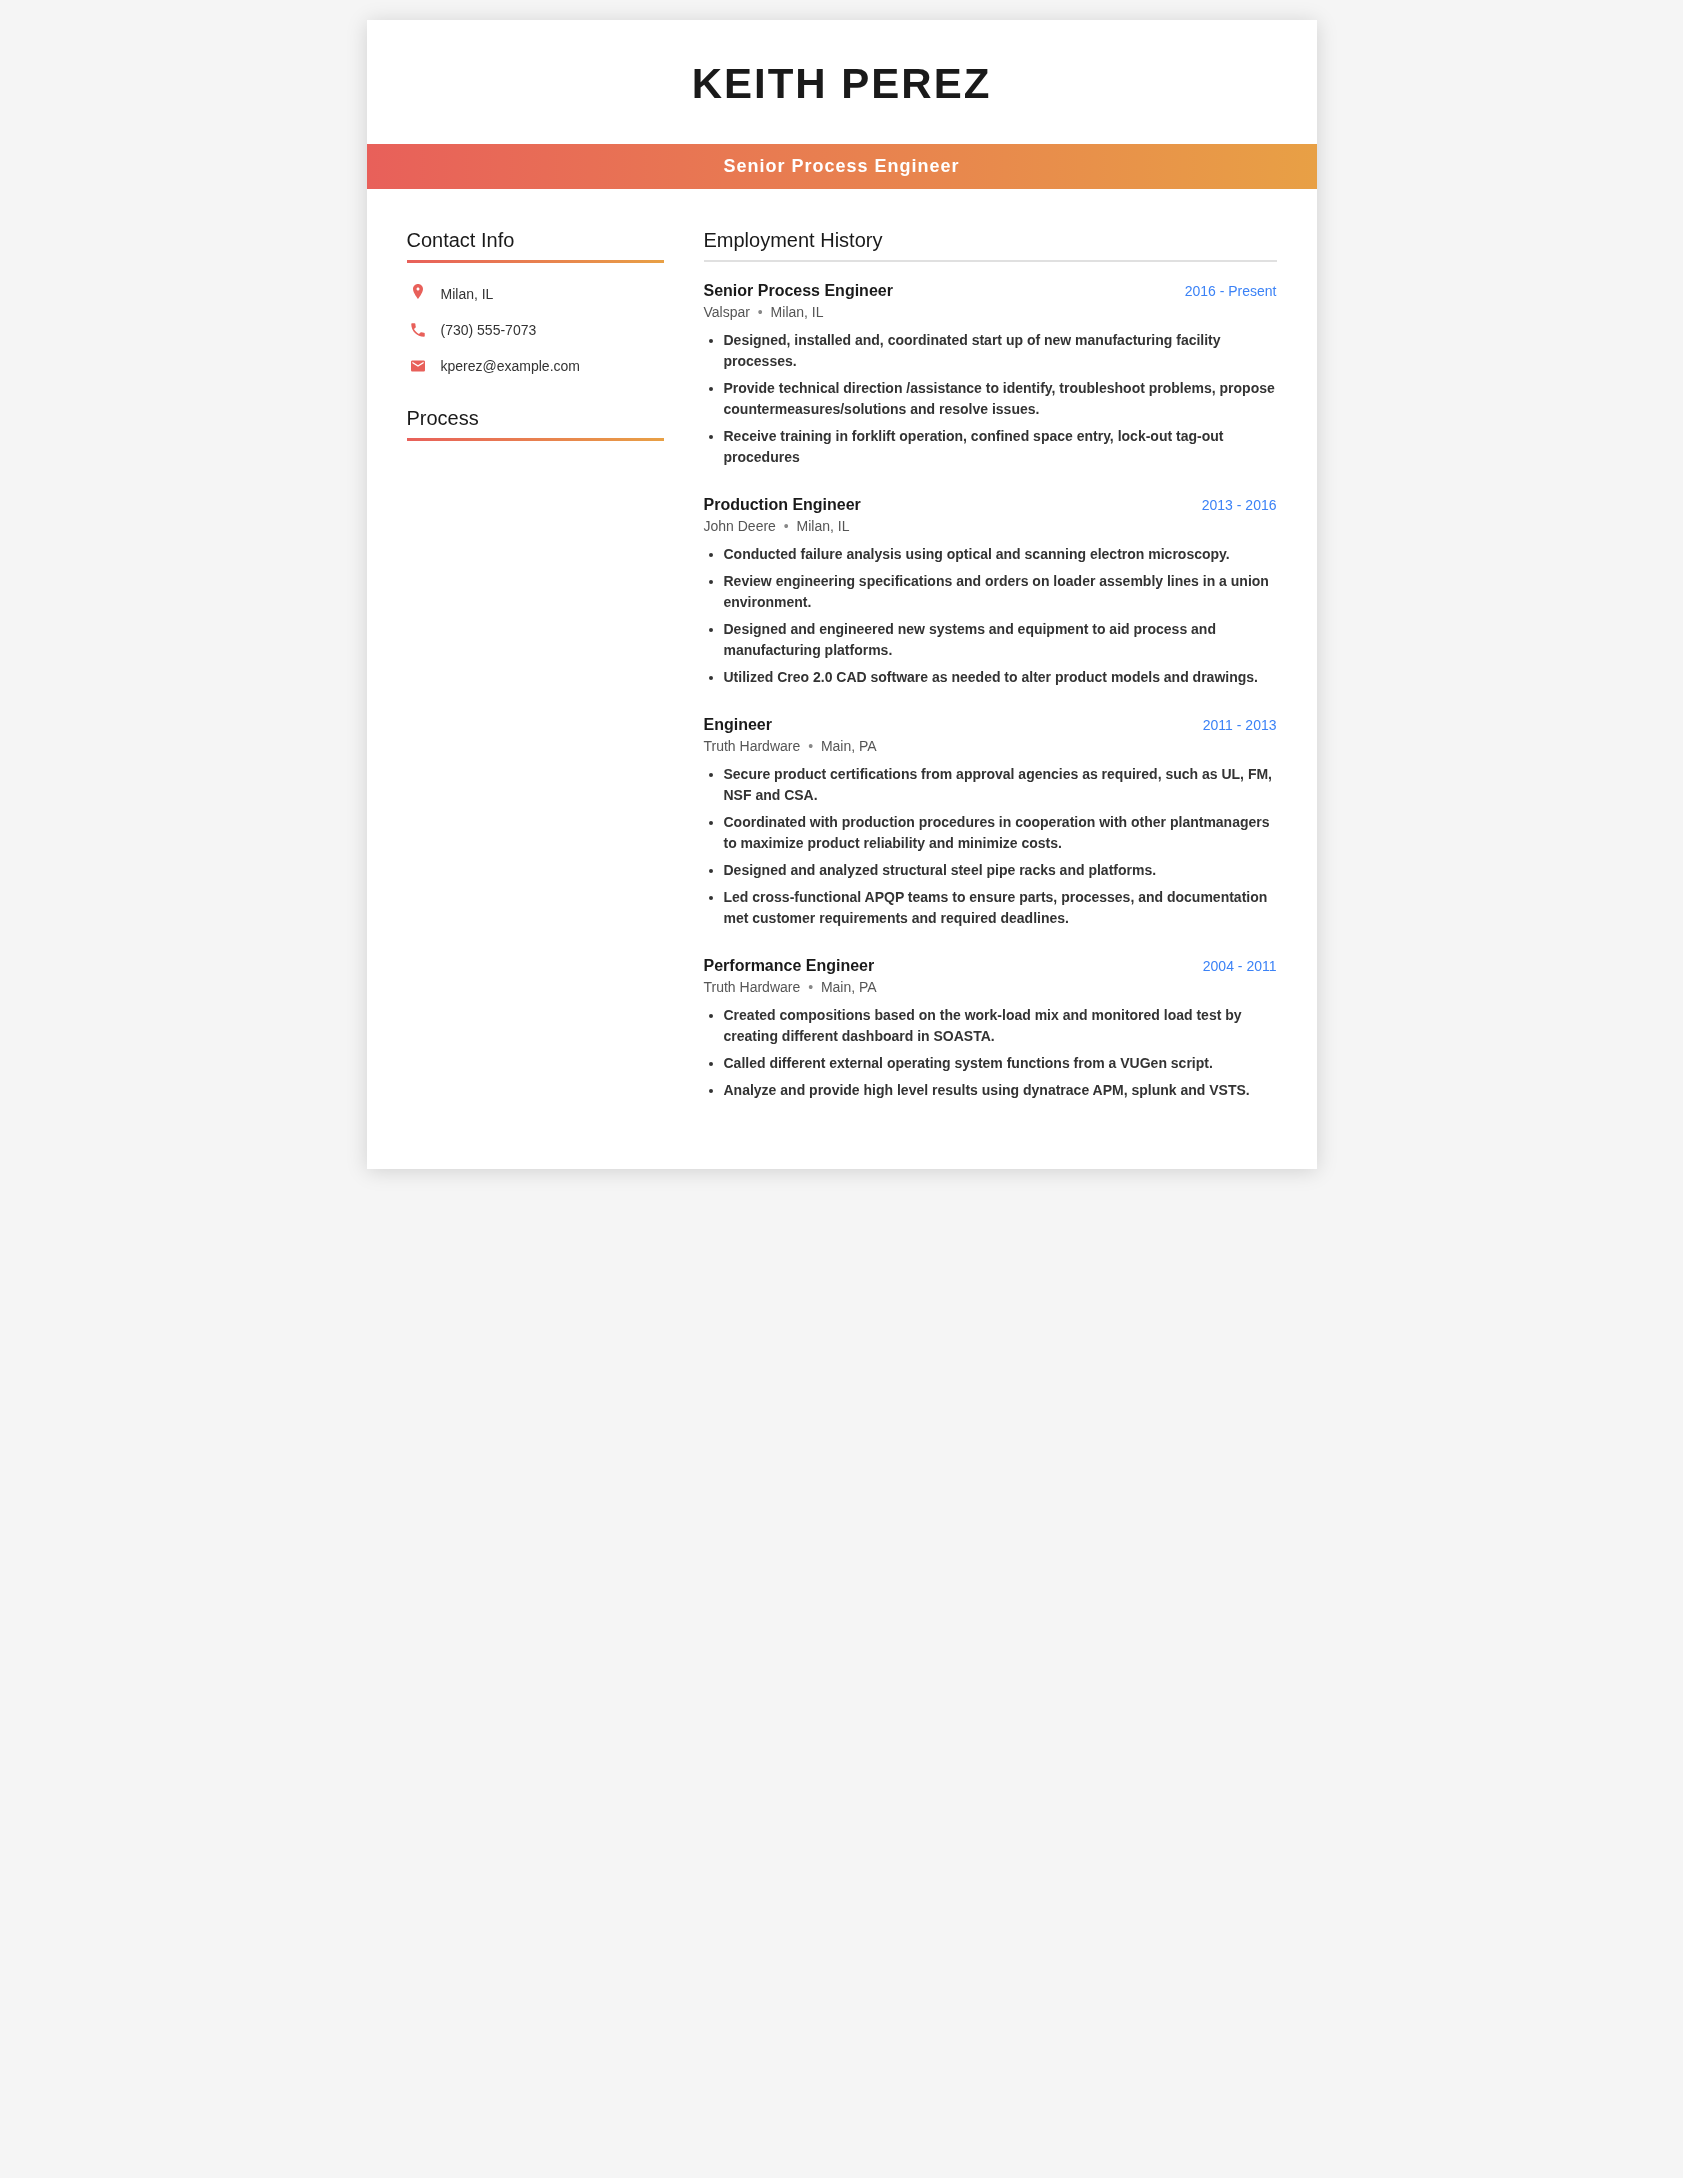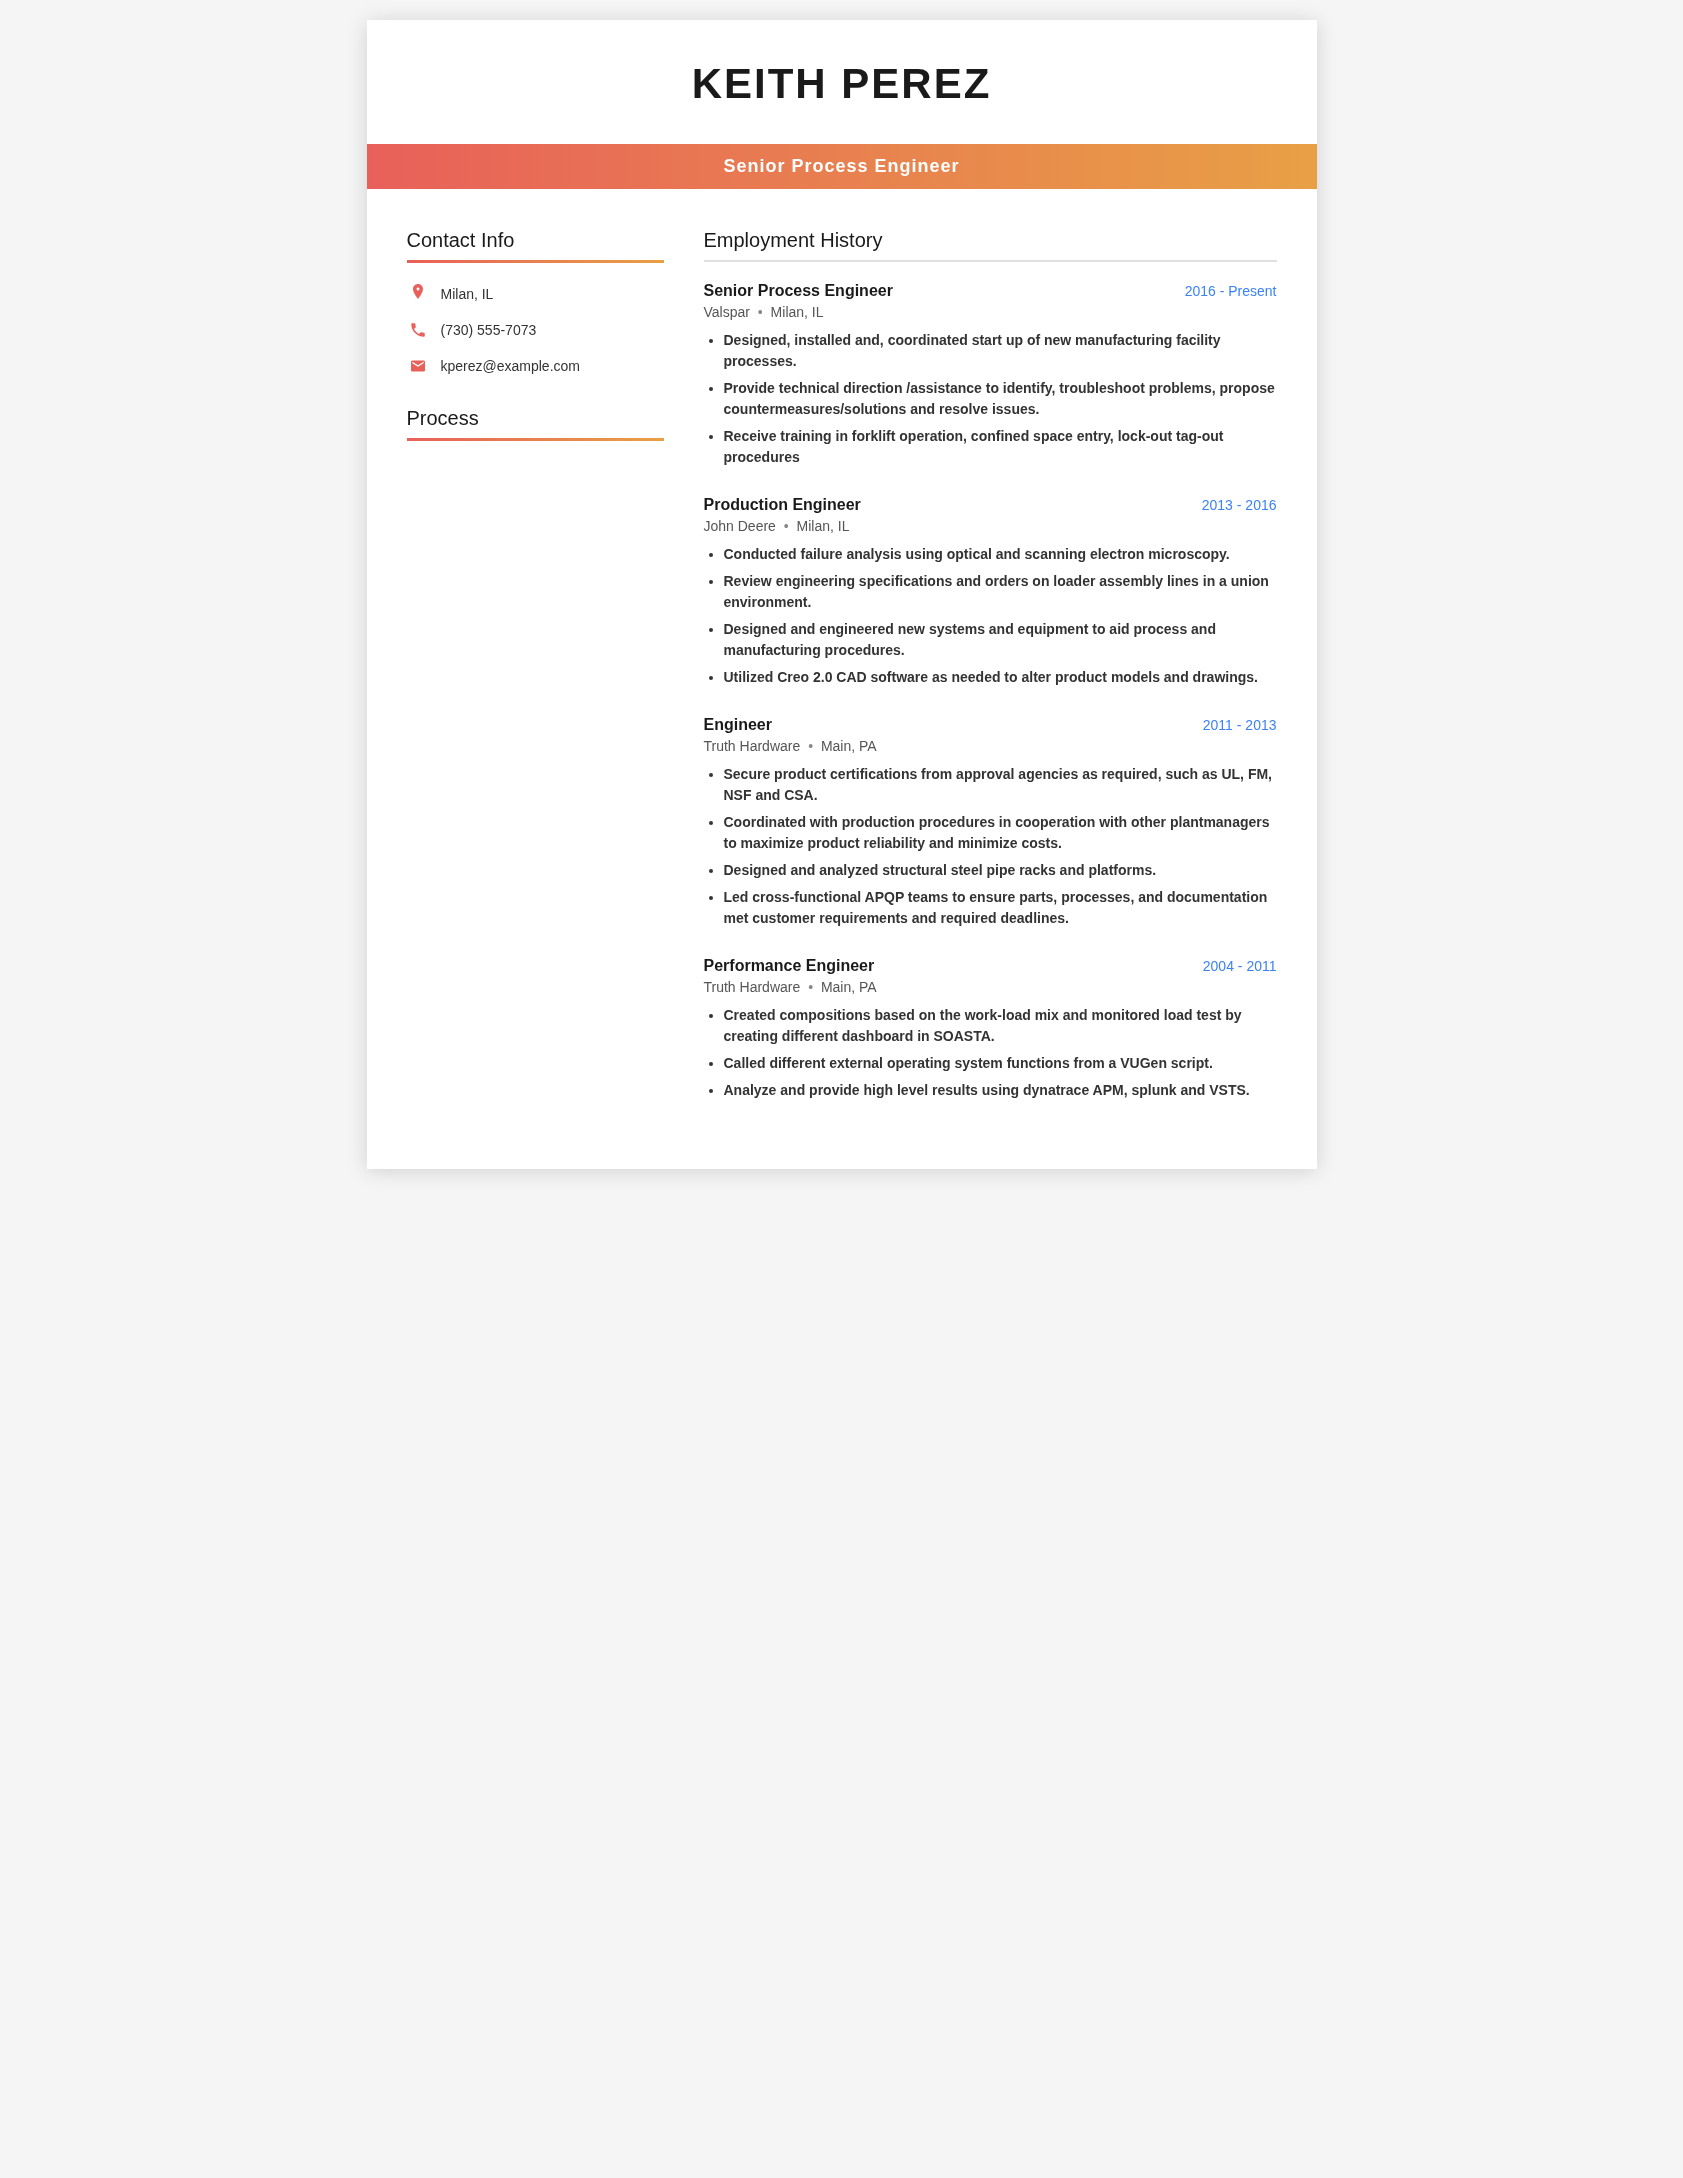--- a/index.html
+++ b/index.html
@@ -213,21 +213,21 @@
           </div>
           <div class="job-entry">
             <div class="job-header">
               <div class="job-title">Production Engineer</div>
               <div class="job-dates">2013 - 2016</div>
             </div>
             <div class="job-company">John Deere <span class="dot">•</span> Milan, IL</div>
             <ul class="job-bullets">
               <li>Conducted failure analysis using optical and scanning electron microscopy.</li>
               <li>Review engineering specifications and orders on loader assembly lines in a union environment.</li>
-              <li>Designed and engineered new systems and equipment to aid process and manufacturing procedures.</li>
+              <li>Designed and engineered new systems and equipment to aid process and manufacturing platforms.</li>
               <li>Utilized Creo 2.0 CAD software as needed to alter product models and drawings.</li>
             </ul>
           </div>
           <div class="job-entry">
             <div class="job-header">
               <div class="job-title">Engineer</div>
               <div class="job-dates">2011 - 2013</div>
             </div>
             <div class="job-company">Truth Hardware <span class="dot">•</span> Main, PA</div>
             <ul class="job-bullets">

